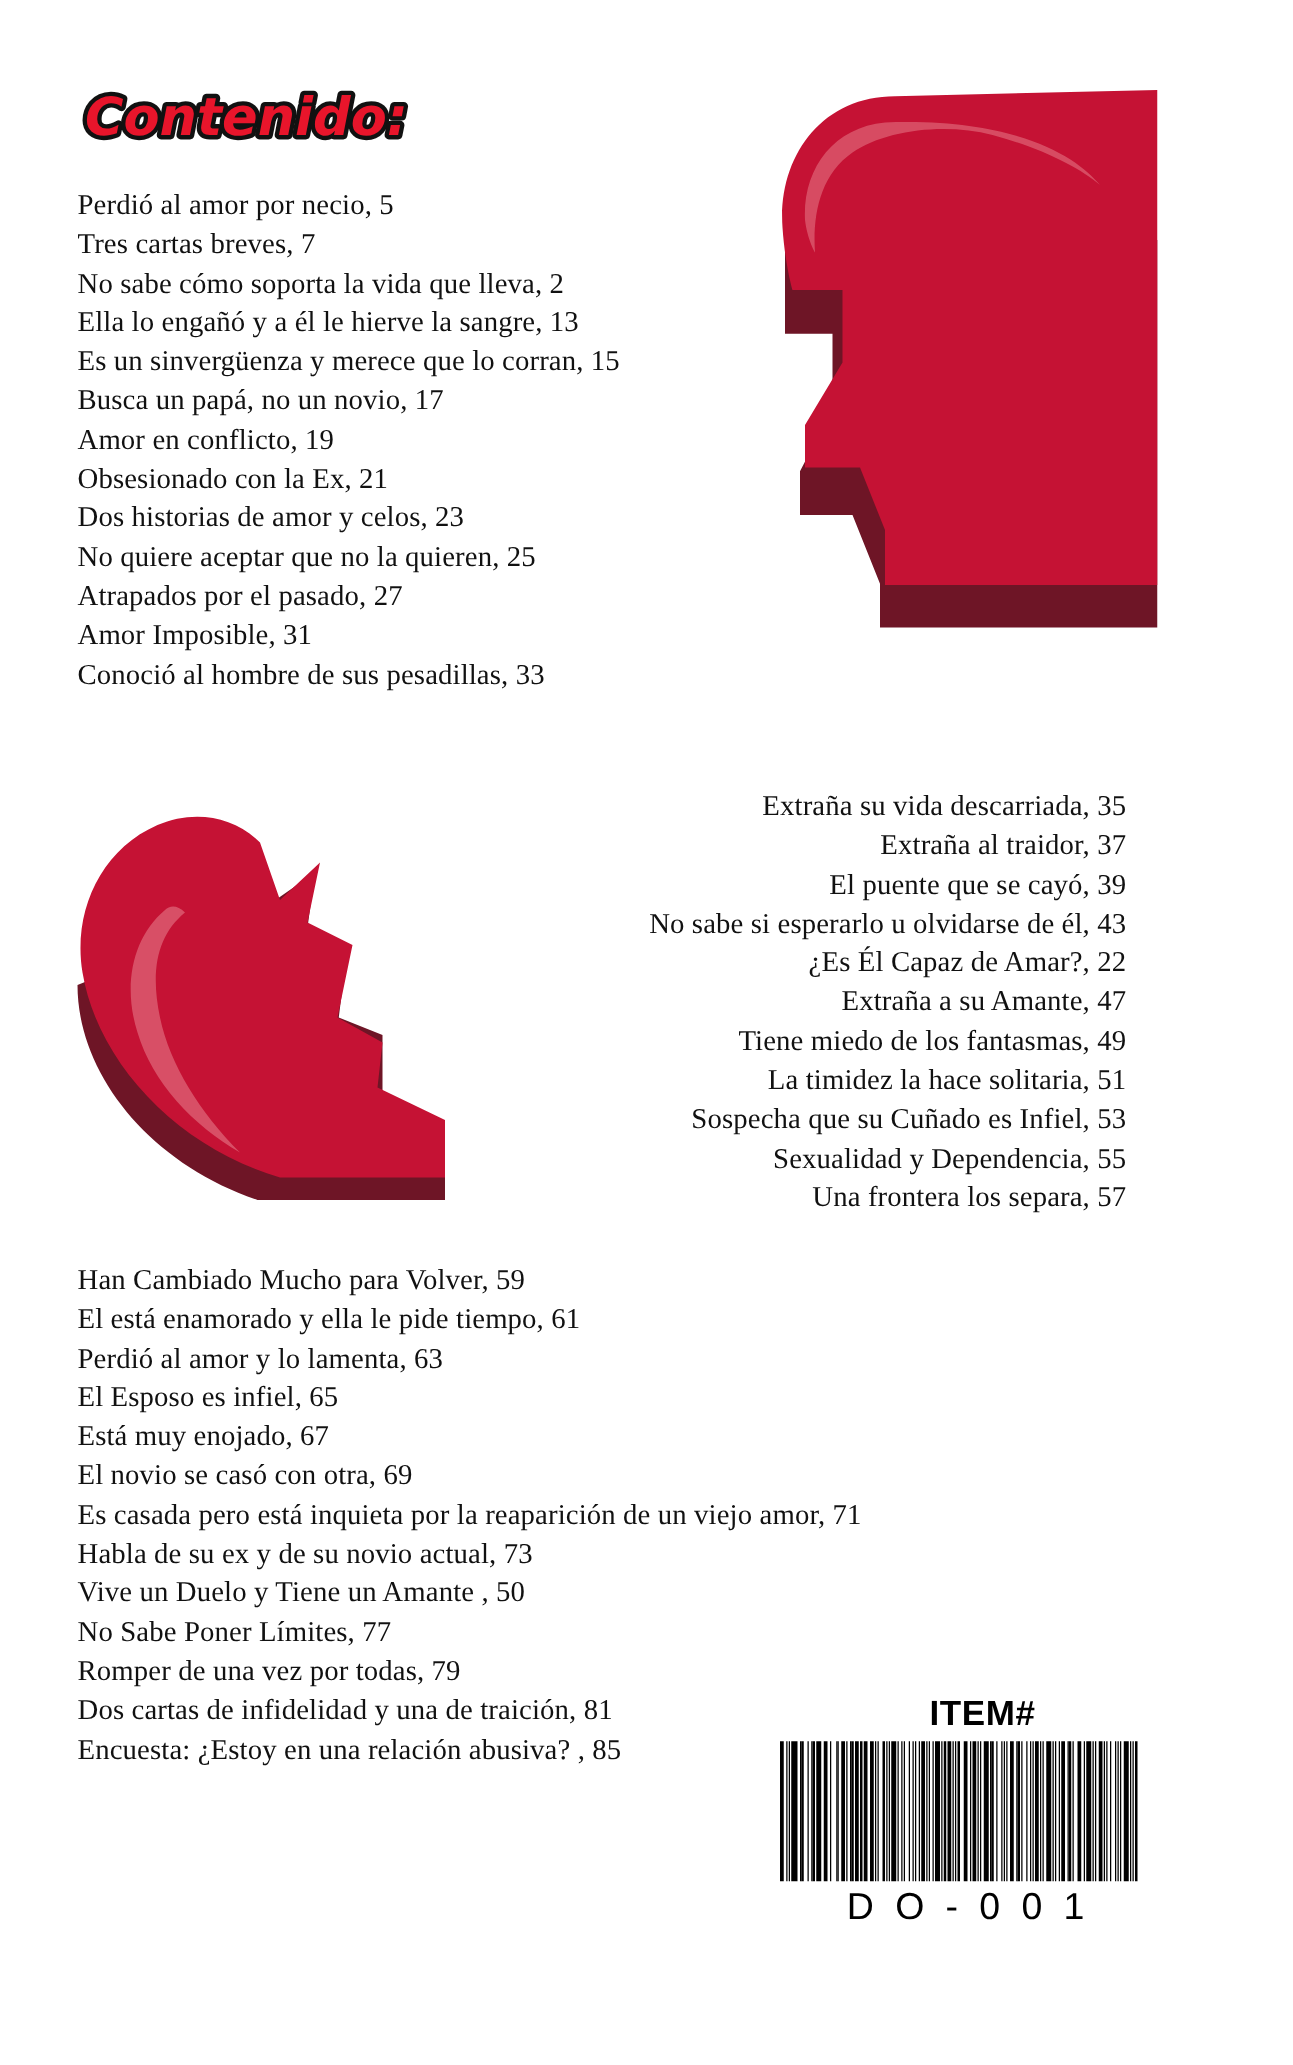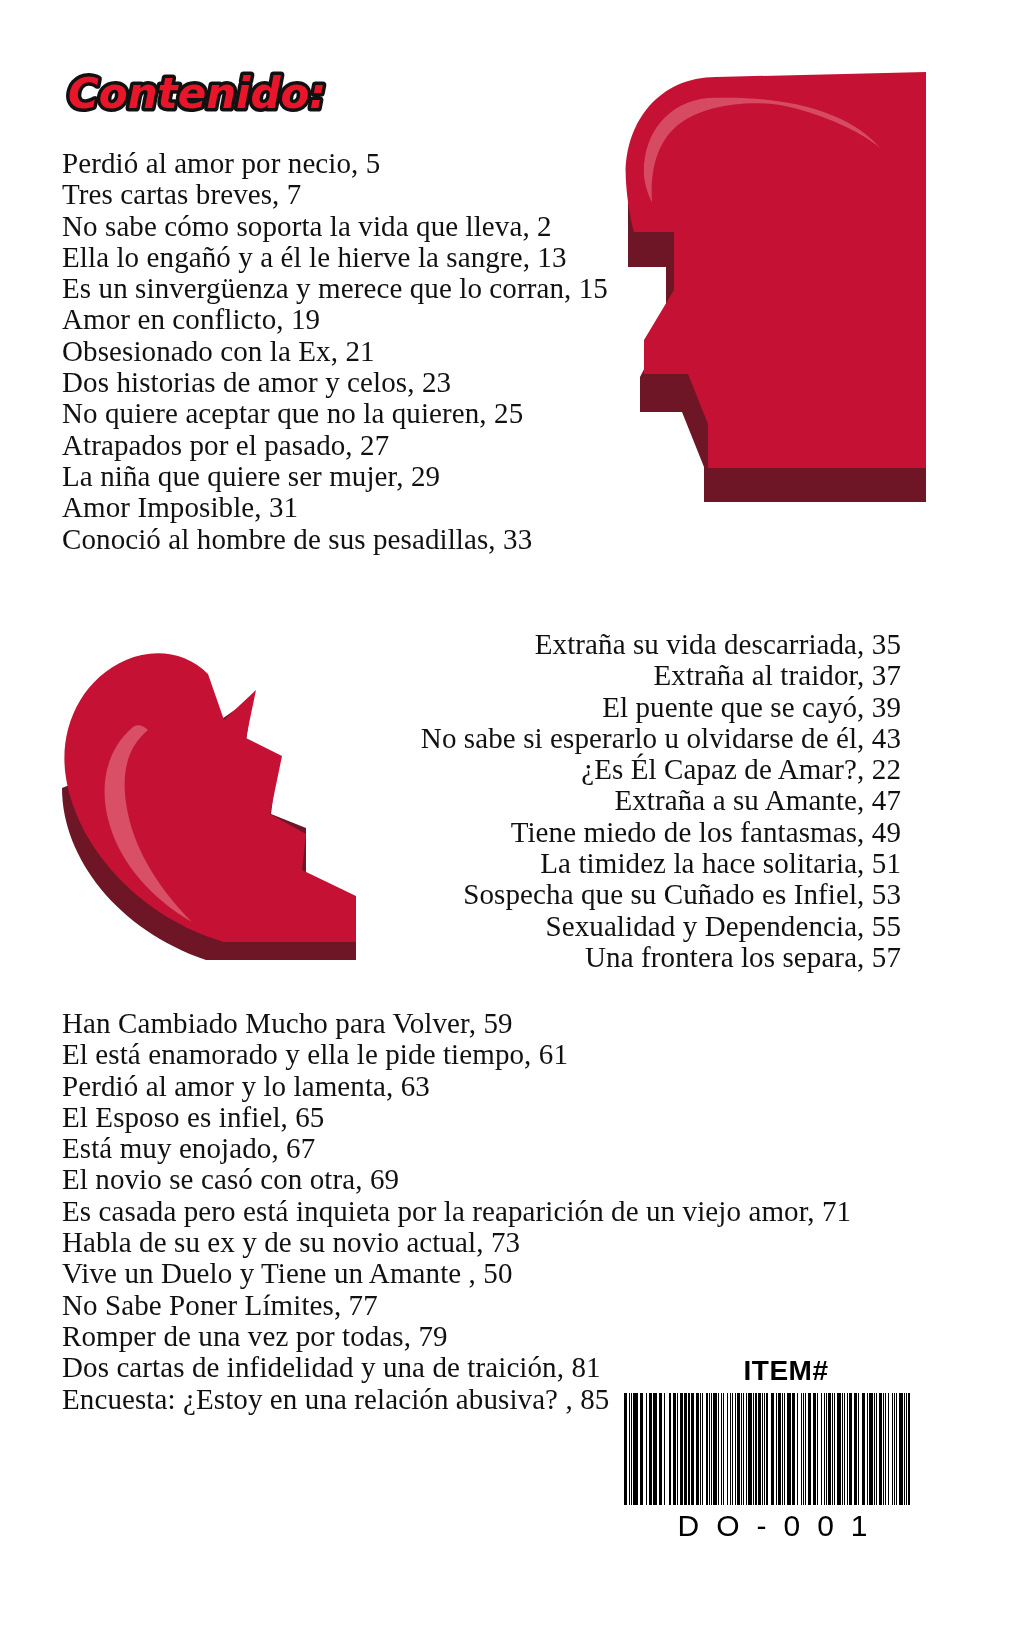--- a/index.html
+++ b/index.html
@@ -25,21 +25,21 @@
     left: 62px;
     top: 62px;
     width: 300px;
     height: 62px;
   }
   #title-svg { display: block; width: 300px; height: 62px; }
 
   
   .toc-block {
     position: absolute;
-    font-size: 29px;
+    font-size: 23px;
     line-height: 31.3px;
     letter-spacing: 0.1px;
     white-space: nowrap;
   }
   .toc-line { display: block; }
 
   #block-top {
     left: 62px;
     top: 148px;
     text-align: left;
@@ -168,26 +168,26 @@
                C 86,86 80,86 76,90 Z" fill="#D9566B" opacity="0.9"></path>
     </svg>
   </div>
 
   <div class="toc-block" id="block-top">
     <span class="toc-line">Perdió al amor por necio, 5</span>
     <span class="toc-line">Tres cartas breves, 7</span>
     <span class="toc-line">No sabe cómo soporta la vida que lleva, 2</span>
     <span class="toc-line">Ella lo engañó y a él le hierve la sangre, 13</span>
     <span class="toc-line">Es un sinvergüenza y merece que lo corran, 15</span>
+    <span class="toc-line">Busca un papá, no un novio, 17</span>
     <span class="toc-line">Amor en conflicto, 19</span>
     <span class="toc-line">Obsesionado con la Ex, 21</span>
     <span class="toc-line">Dos historias de amor y celos, 23</span>
     <span class="toc-line">No quiere aceptar que no la quieren, 25</span>
     <span class="toc-line">Atrapados por el pasado, 27</span>
-    <span class="toc-line">La niña que quiere ser mujer, 29</span>
     <span class="toc-line">Amor Imposible, 31</span>
     <span class="toc-line">Conoció al hombre de sus pesadillas, 33</span>
   </div>
 
   <div class="toc-block" id="block-mid">
     <span class="toc-line">Extraña su vida descarriada, 35</span>
     <span class="toc-line">Extraña al traidor, 37</span>
     <span class="toc-line">El puente que se cayó, 39</span>
     <span class="toc-line">No sabe si esperarlo u olvidarse de él, 43</span>
     <span class="toc-line">¿Es Él Capaz de Amar?, 22</span>

